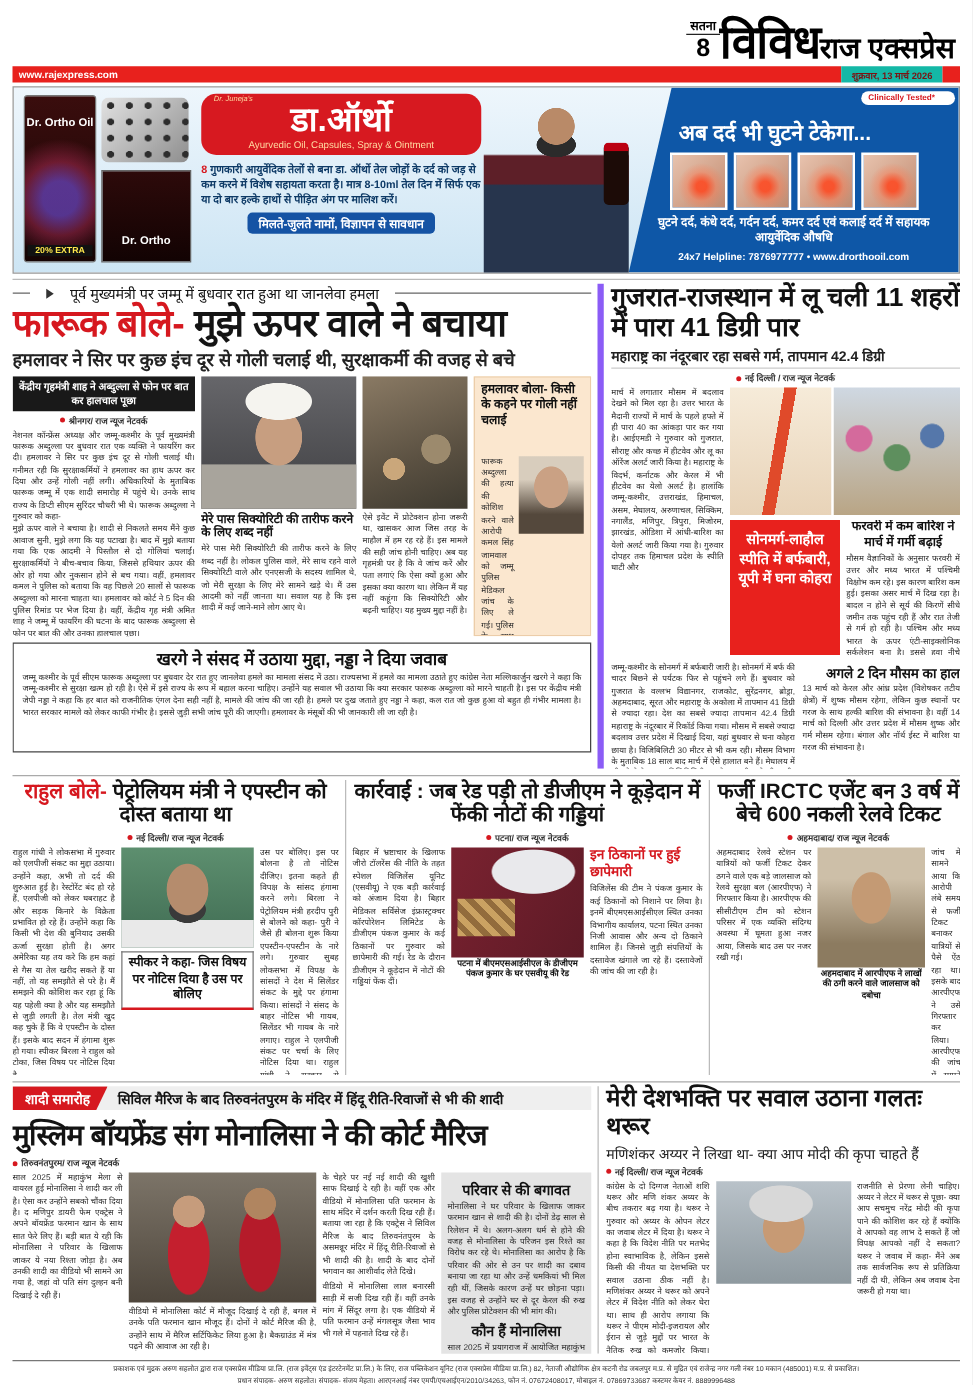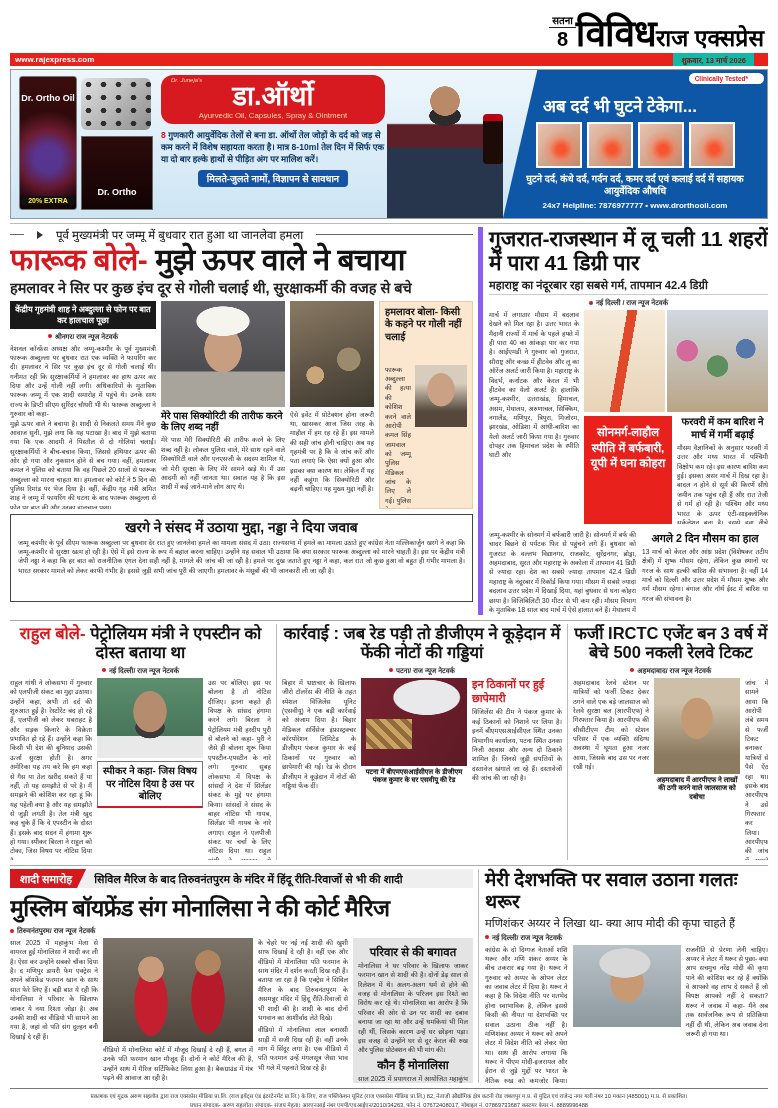--- a/index.html
+++ b/index.html
@@ -80,21 +80,21 @@
 .w-photos{display:flex;gap:2px;height:102px}
 .thermo{width:44%;background:linear-gradient(100deg,transparent 44%,#e04a2a 44% 54%,transparent 54%),linear-gradient(#f6ebd9,#e8d3b8)}
 .crowd{flex:1;background:radial-gradient(circle 11px at 20% 40%,#d46a9c 95%,transparent),radial-gradient(circle 11px at 50% 55%,#5e8f5e 95%,transparent),radial-gradient(circle 10px at 78% 38%,#5577aa 95%,transparent),linear-gradient(#cfd8e2,#b9a585)}
 .w-boxes{display:flex;gap:5px;margin-top:4px;height:108px;overflow:hidden}
 .w-redbox{width:88px;flex:none;background:#e8211d;color:#fff;font-size:11.5px;font-weight:bold;text-align:center;padding:9px 5px;line-height:1.35}
 .feb{flex:1}
 .feb-title{font-size:10px;font-weight:bold;text-align:center;line-height:1.25;margin-bottom:2px;color:#111}
 .w-bottom{display:flex;gap:6px;margin-top:4px;height:96px;overflow:hidden}
 .w-bottom .body{flex:1}
 .forecast{width:126px;flex:none}
-.f-title{font-size:10.8px;font-weight:bold;text-align:center;margin-bottom:2px;color:#111}
+.f-title{font-size:10.8px;font-weight:bold;text-align:right;margin-bottom:2px;color:#111}
 
 .mid-band{display:flex;margin-top:5px;border-top:1px solid #aaa;padding-top:3px;height:240px;overflow:hidden}
 .mid-head{font-size:16.5px;font-weight:bold;text-align:center;line-height:1.18;color:#131313}
 .m-row{display:flex;gap:5px;margin-top:3px}
 .rahul{width:266px;flex:none;padding-right:5px}
 .rahul-photo{width:100%;height:80px;background:radial-gradient(ellipse 17px 21px at 50% 42%,#b58c6d 96%,transparent),radial-gradient(ellipse 15px 11px at 50% 62%,#3a3a3a 96%,transparent),linear-gradient(180deg,transparent 72%,#e9e9e9 73%),linear-gradient(#5d8f6f,#3f6b52)}
 .spk-box{border:1px solid #777;border-bottom:2.5px solid #d6181f;font-size:9.8px;font-weight:bold;text-align:center;padding:3px 4px;margin-top:3px;line-height:1.3;color:#111}
 .mcolA{width:82px;flex:none}
 .mid-midcol{width:106px;flex:none}
 .dgm{width:292px;flex:none;border-left:1px solid #bbb;border-right:1px solid #bbb;padding:0 5px}
@@ -292,21 +292,21 @@
           <div class="cap">पटना में बीएमएसआईसीएल के डीजीएम पंकज कुमार के घर एसवीयू की रेड</div>
         </div>
         <div style="flex:1">
           <div class="raid-title">इन ठिकानों पर हुई छापेमारी</div>
           <p class="body">विजिलेंस की टीम ने पंकज कुमार के कई ठिकानों को निशाने पर लिया है। इनमें बीएमएसआईसीएल स्थित उनका विभागीय कार्यालय, पटना स्थित उनका निजी आवास और अन्य दो ठिकाने शामिल हैं। जिनसे जुड़ी संपत्तियों के दस्तावेज खंगाले जा रहे हैं। दस्तावेजों की जांच की जा रही है।</p>
         </div>
       </div>
     </article>
 
     <article class="irctc">
-      <h1 class="mid-head">फर्जी IRCTC एजेंट बन 3 वर्ष में बेचे 500 नकली रेलवे टिकट</h1>
+      <h1 class="mid-head">फर्जी IRCTC एजेंट बन 3 वर्ष में बेचे 600 नकली रेलवे टिकट</h1>
       <div class="byline">
           <span class="dot"></span>
           <span>अहमदाबाद/ राज न्यूज नेटवर्क</span>
         </div>
       <div class="m-row">
         <p class="body" style="width:76px;flex:none">अहमदाबाद रेलवे स्टेशन पर यात्रियों को फर्जी टिकट देकर ठगने वाले एक बड़े जालसाज को रेलवे सुरक्षा बल (आरपीएफ) ने गिरफ्तार किया है। आरपीएफ की सीसीटीएम टीम को स्टेशन परिसर में एक व्यक्ति संदिग्ध अवस्था में घूमता हुआ नजर आया, जिसके बाद उस पर नजर रखी गई।</p>
         <div style="width:86px;flex:none">
           <div class="photo irctc-photo"></div>
           <div class="cap">अहमदाबाद में आरपीएफ ने लाखों की ठगी करने वाले जालसाज को दबोचा</div>
         </div>

